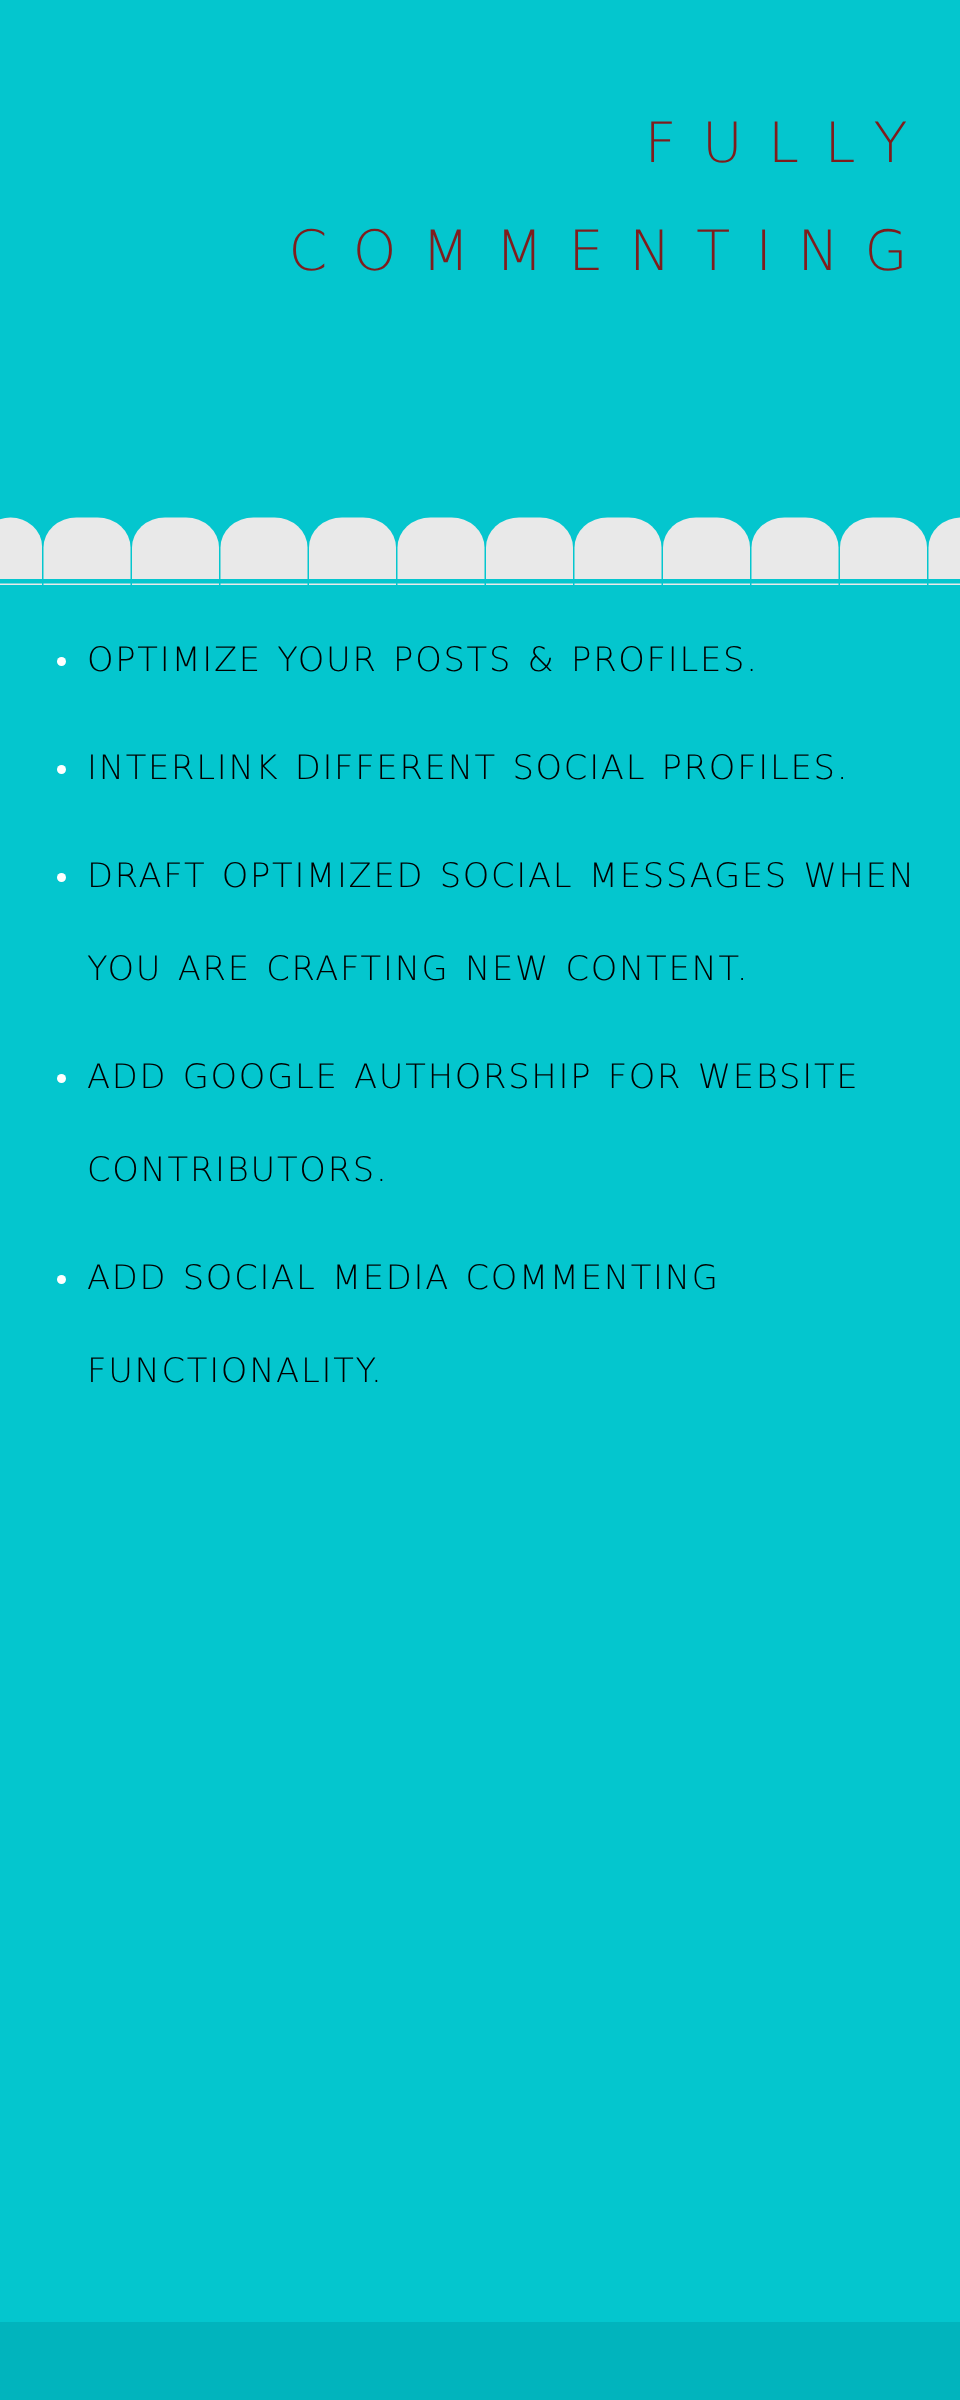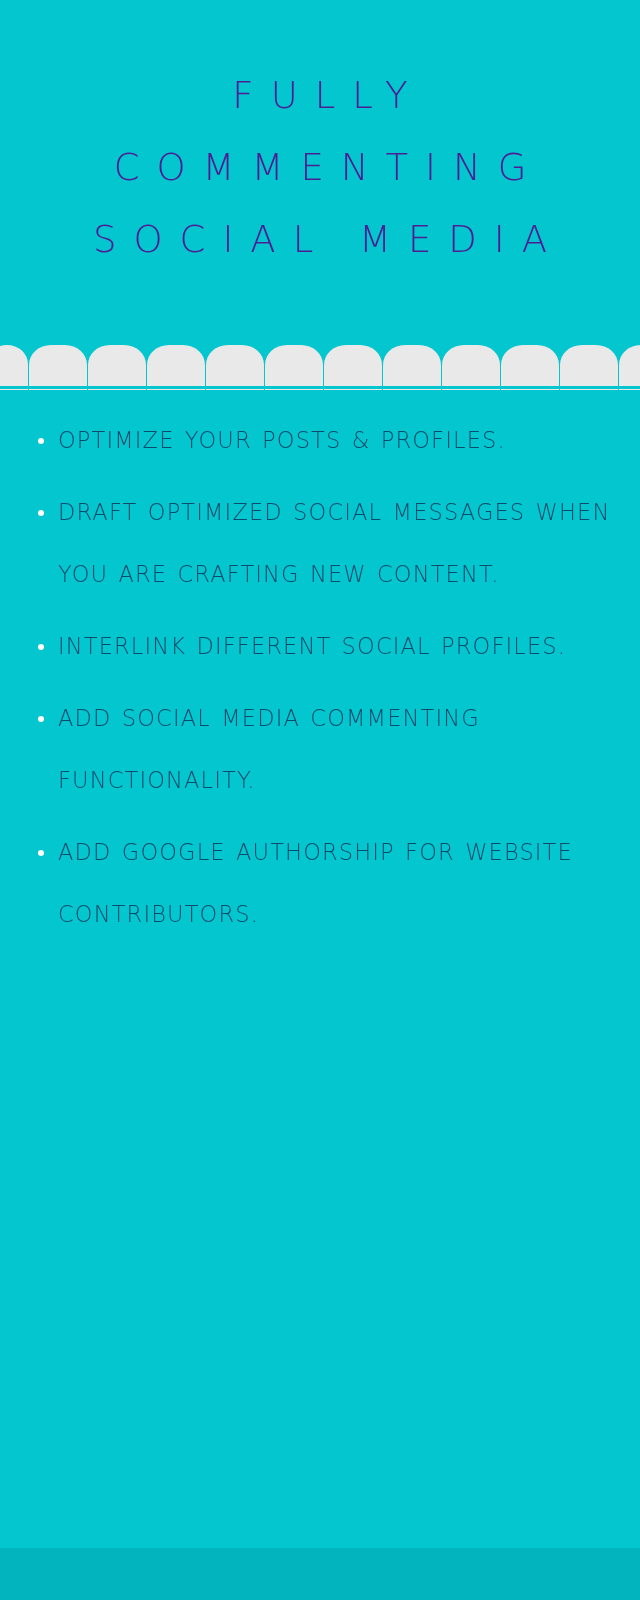--- a/index.html
+++ b/index.html
@@ -25,28 +25,29 @@
     top: 60px;
     left: 0;
     width: 640px;
     text-align: center;
     padding: 0 18px;
     box-sizing: border-box;
   }
 
   .title-line {
     display: block;
-    color: #4c1d95;
+    color: #7f1d1d;
     font-family: "DejaVu Sans", sans-serif;
     font-weight: 300;
     font-size: 37px;
     line-height: 72px;
     letter-spacing: 17px;
     text-indent: 17px;
     white-space: nowrap;
+    text-align: right;
   }
 
   
   .scallop-band {
     position: absolute;
     top: 341px;
     left: 0;
     width: 640px;
     height: 49px;
     display: flex;
@@ -86,21 +87,21 @@
     margin: 0;
     padding: 0 22px 0 30px;
     list-style: none;
     box-sizing: border-box;
   }
 
   .bullet-item {
     position: relative;
     padding-left: 28px;
     margin: 0 0 10px 0;
-    color: #0c4a6e;
+    color: #000000;
     font-family: "DejaVu Sans", sans-serif;
     font-weight: 300;
     font-size: 22.5px;
     line-height: 62px;
     letter-spacing: 1.15px;
     word-spacing: 2px;
   }
 
   .bullet-dot {
     position: absolute;
@@ -123,21 +124,20 @@
   }
 </style>
 </head>
 <body>
 
 <div class="poster">
 
   <div class="title-block">
     <span class="title-line">FULLY</span>
     <span class="title-line">COMMENTING</span>
-    <span class="title-line">SOCIAL MEDIA</span>
   </div>
 
   <div class="scallop-band">
     <div class="arch"></div>
     <div class="arch"></div>
     <div class="arch"></div>
     <div class="arch"></div>
     <div class="arch"></div>
     <div class="arch"></div>
     <div class="arch"></div>
@@ -149,31 +149,31 @@
   </div>
   <div class="band-underline"></div>
 
   <ul class="bullet-list">
     <li class="bullet-item">
       <span class="bullet-dot"></span>
       <span>OPTIMIZE YOUR POSTS &amp; PROFILES.</span>
     </li>
     <li class="bullet-item">
       <span class="bullet-dot"></span>
+      <span>INTERLINK DIFFERENT SOCIAL PROFILES.</span>
+    </li>
+    <li class="bullet-item">
+      <span class="bullet-dot"></span>
       <span>DRAFT OPTIMIZED SOCIAL MESSAGES WHEN YOU ARE CRAFTING NEW CONTENT.</span>
     </li>
     <li class="bullet-item">
       <span class="bullet-dot"></span>
-      <span>INTERLINK DIFFERENT SOCIAL PROFILES.</span>
+      <span>ADD GOOGLE AUTHORSHIP FOR WEBSITE CONTRIBUTORS.</span>
     </li>
     <li class="bullet-item">
       <span class="bullet-dot"></span>
       <span>ADD SOCIAL MEDIA COMMENTING FUNCTIONALITY.</span>
-    </li>
-    <li class="bullet-item">
-      <span class="bullet-dot"></span>
-      <span>ADD GOOGLE AUTHORSHIP FOR WEBSITE CONTRIBUTORS.</span>
     </li>
   </ul>
 
   <div class="footer-band"></div>
 
 </div>
 
 </body></html>

